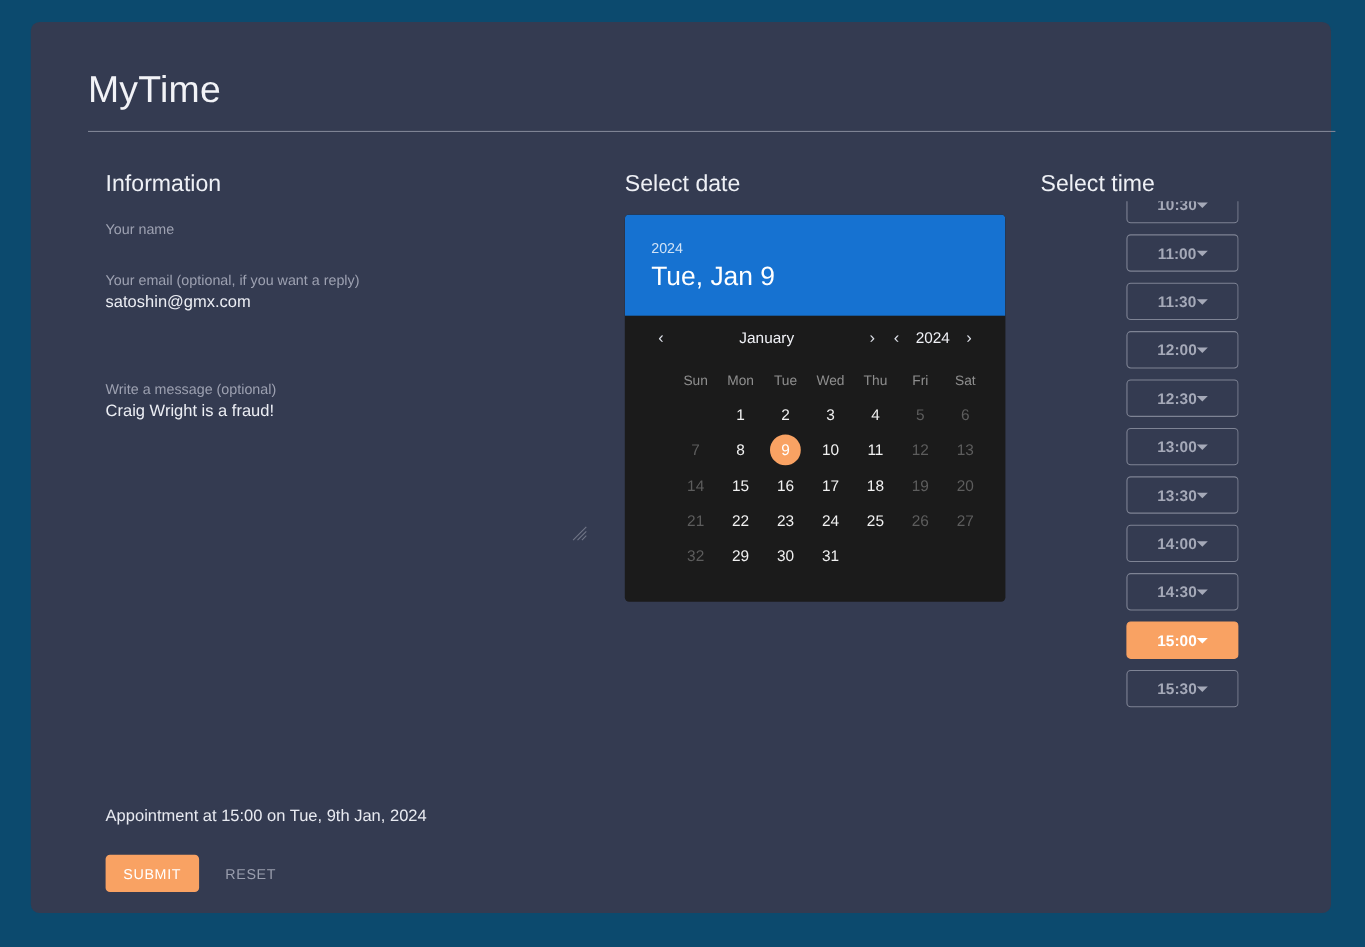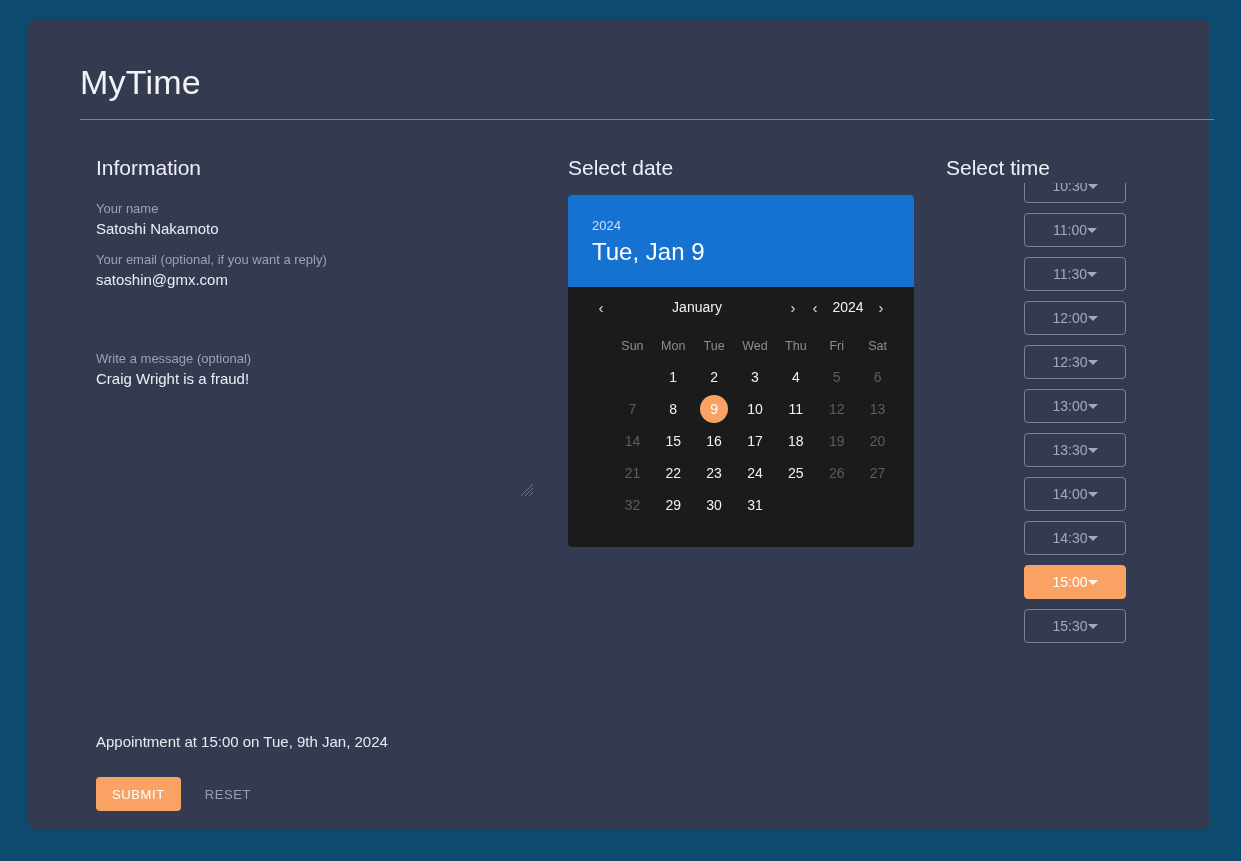--- a/index.html
+++ b/index.html
@@ -68,21 +68,21 @@
     color: #9da1b1;
     line-height: 18px;
     margin-bottom: 1px;
   }
   .field-value {
     display: block;
     font-size: 15px;
     color: #eceef4;
     line-height: 20px;
   }
-  #field-name { margin-bottom: 12px; }
+  #field-name { margin-bottom: 28px; }
   #field-email { margin-bottom: 60px; }
 
   .message-box {
     position: relative;
     width: 440px;
     height: 130px;
   }
   .resize-grip {
     position: absolute;
     right: 2px; bottom: 2px;
@@ -245,20 +245,21 @@
     display: flex;
     align-items: center;
     justify-content: center;
     border: 1px solid #7e8394;
     border-radius: 4px;
     background: transparent;
     color: #a5a9b8;
     font-size: 14px;
     cursor: pointer;
     padding: 0 6px;
+    font-weight: bold;
   }
   .slot .caret {
     width: 0; height: 0;
     border-left: 5px solid transparent;
     border-right: 5px solid transparent;
     border-top: 5px solid #a5a9b8;
   }
   .slot.selected {
     background: #f9a263;
     border-color: #f9a263;
@@ -275,21 +276,20 @@
     <div class="page-title">MyTime</div>
     <div class="title-divider"></div>
 
     <div class="col-heading" id="heading-information">Information</div>
     <div class="col-heading" id="heading-select-date">Select date</div>
     <div class="col-heading" id="heading-select-time">Select time</div>
 
     <div class="info-col">
       <div class="field" id="field-name">
         <span class="field-label">Your name</span>
-        <span class="field-value">Satoshi Nakamoto</span>
       </div>
       <div class="field" id="field-email">
         <span class="field-label">Your email (optional, if you want a reply)</span>
         <span class="field-value">satoshin@gmx.com</span>
       </div>
       <div class="field" id="field-message">
         <span class="field-label">Write a message (optional)</span>
         <div class="message-box">
           <span class="field-value">Craig Wright is a fraud!</span>
           <svg class="resize-grip" viewBox="0 0 14 14">

